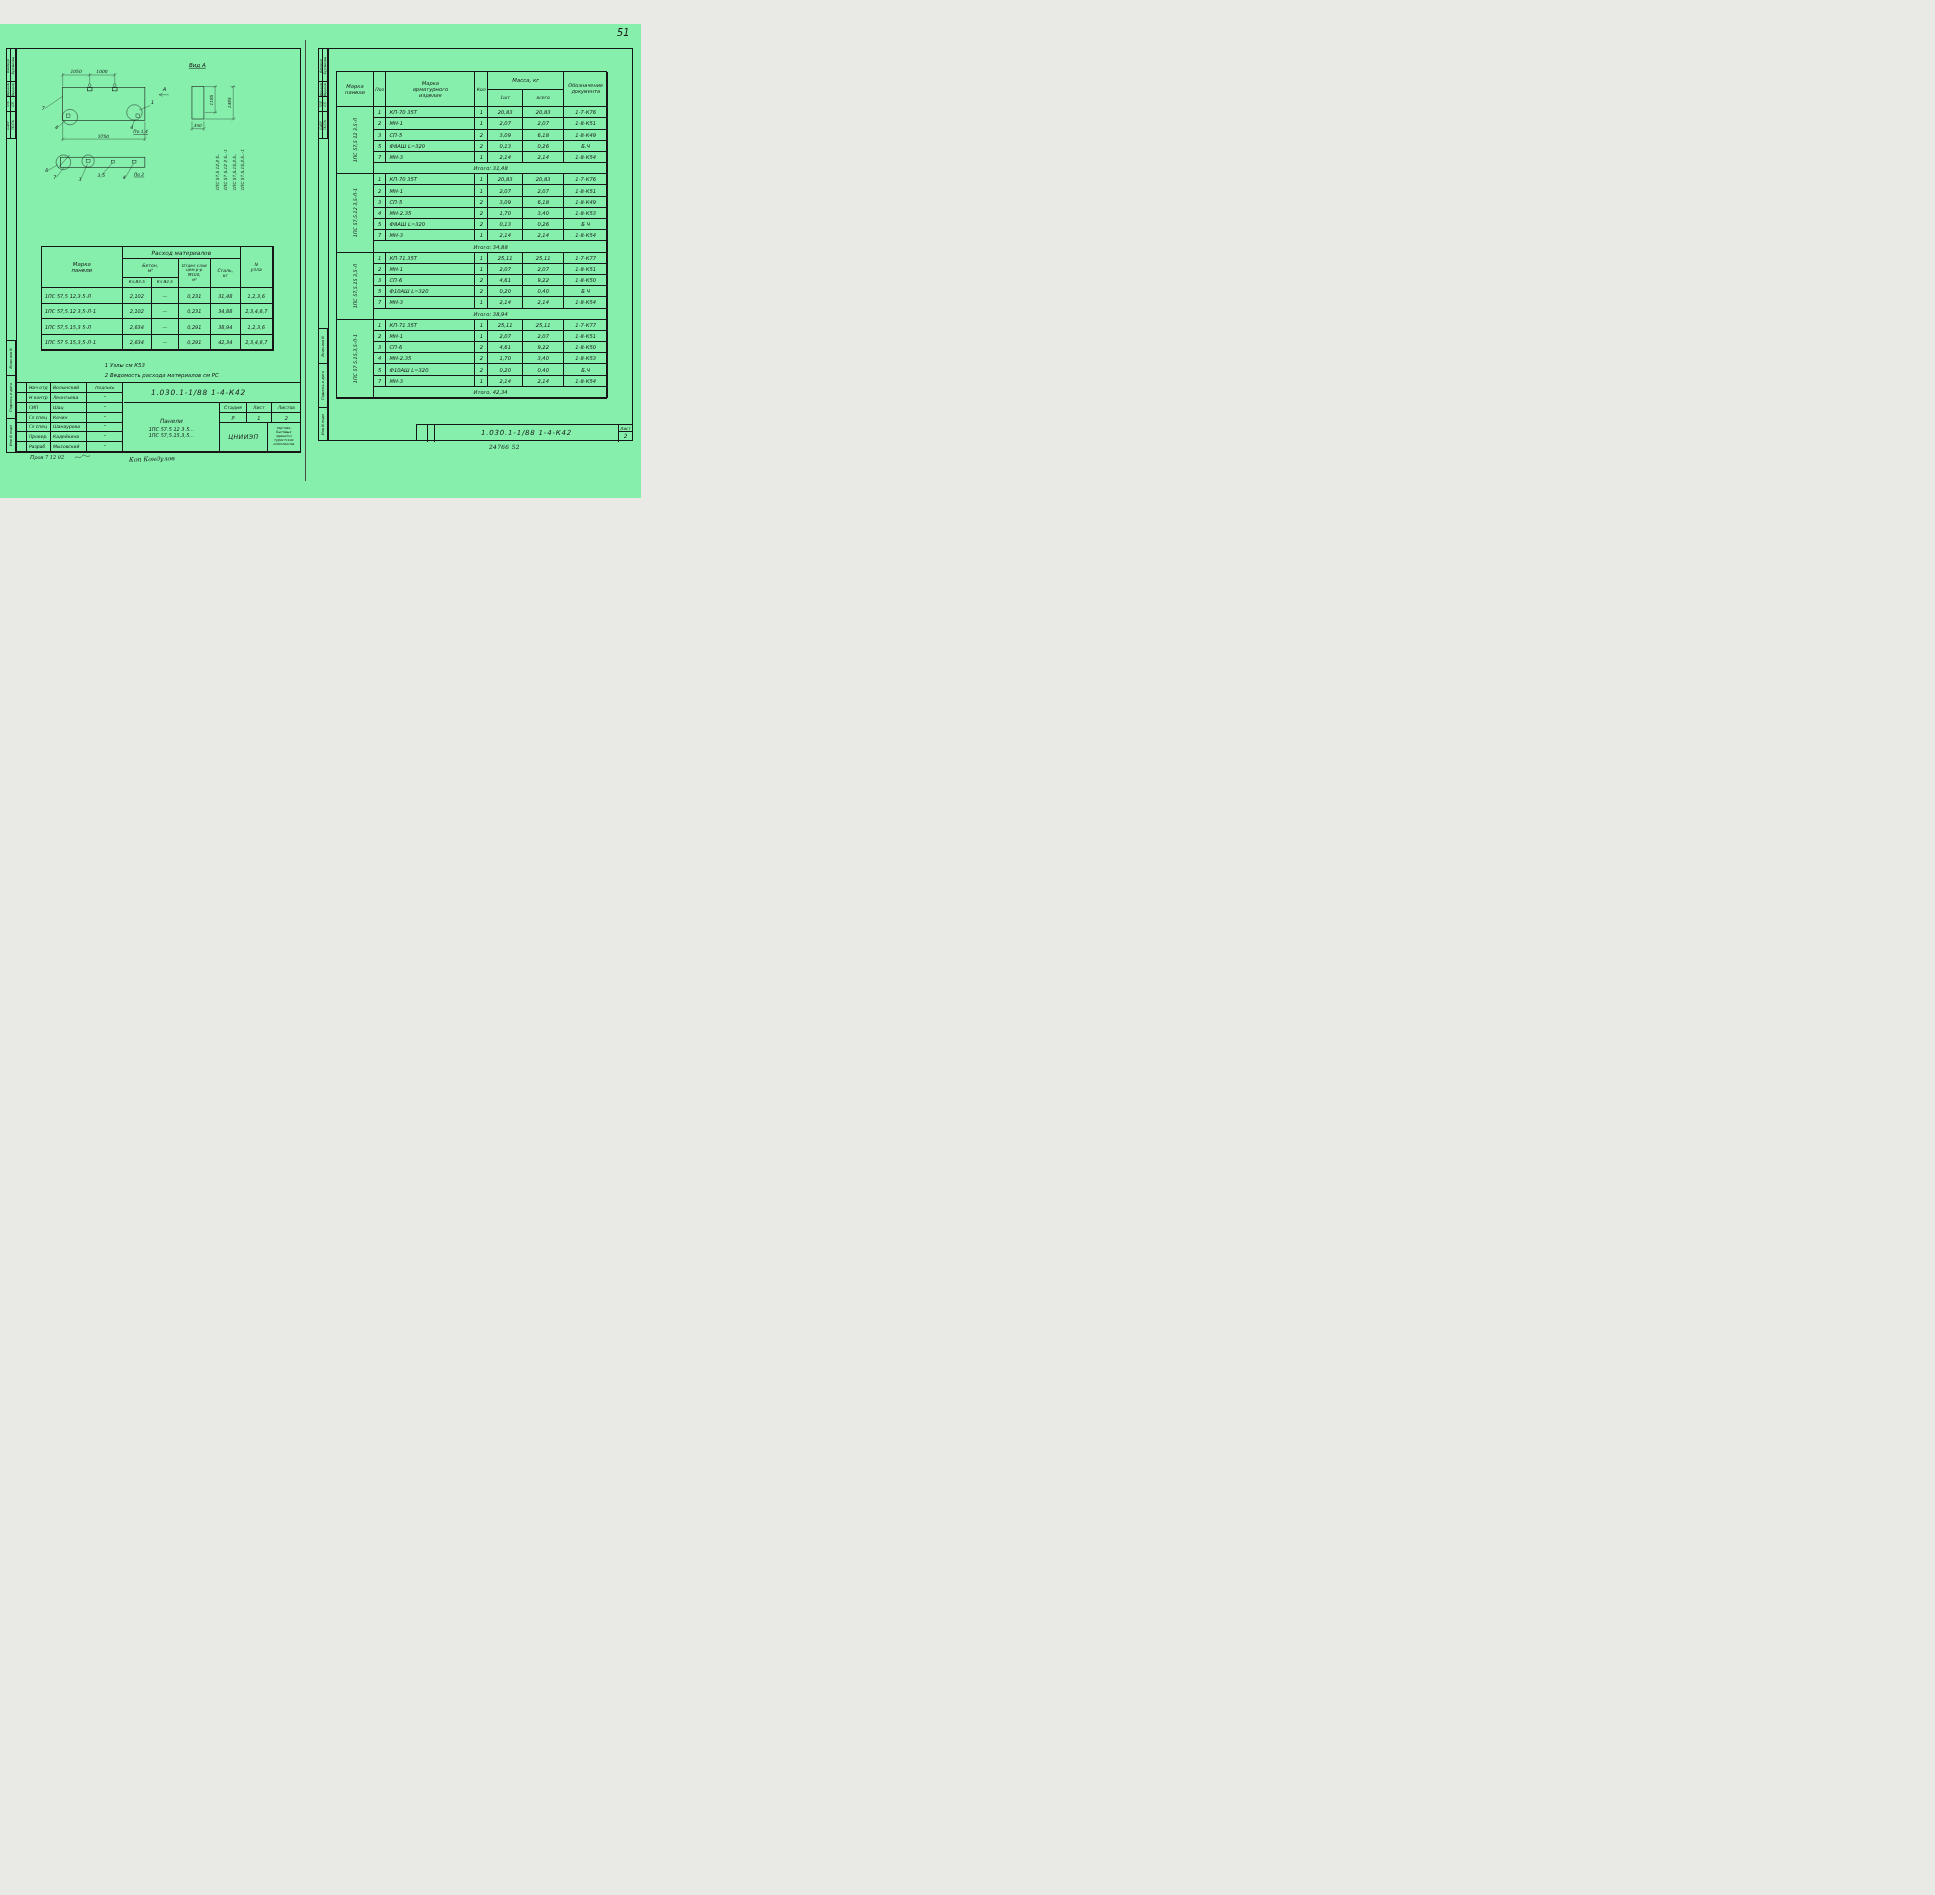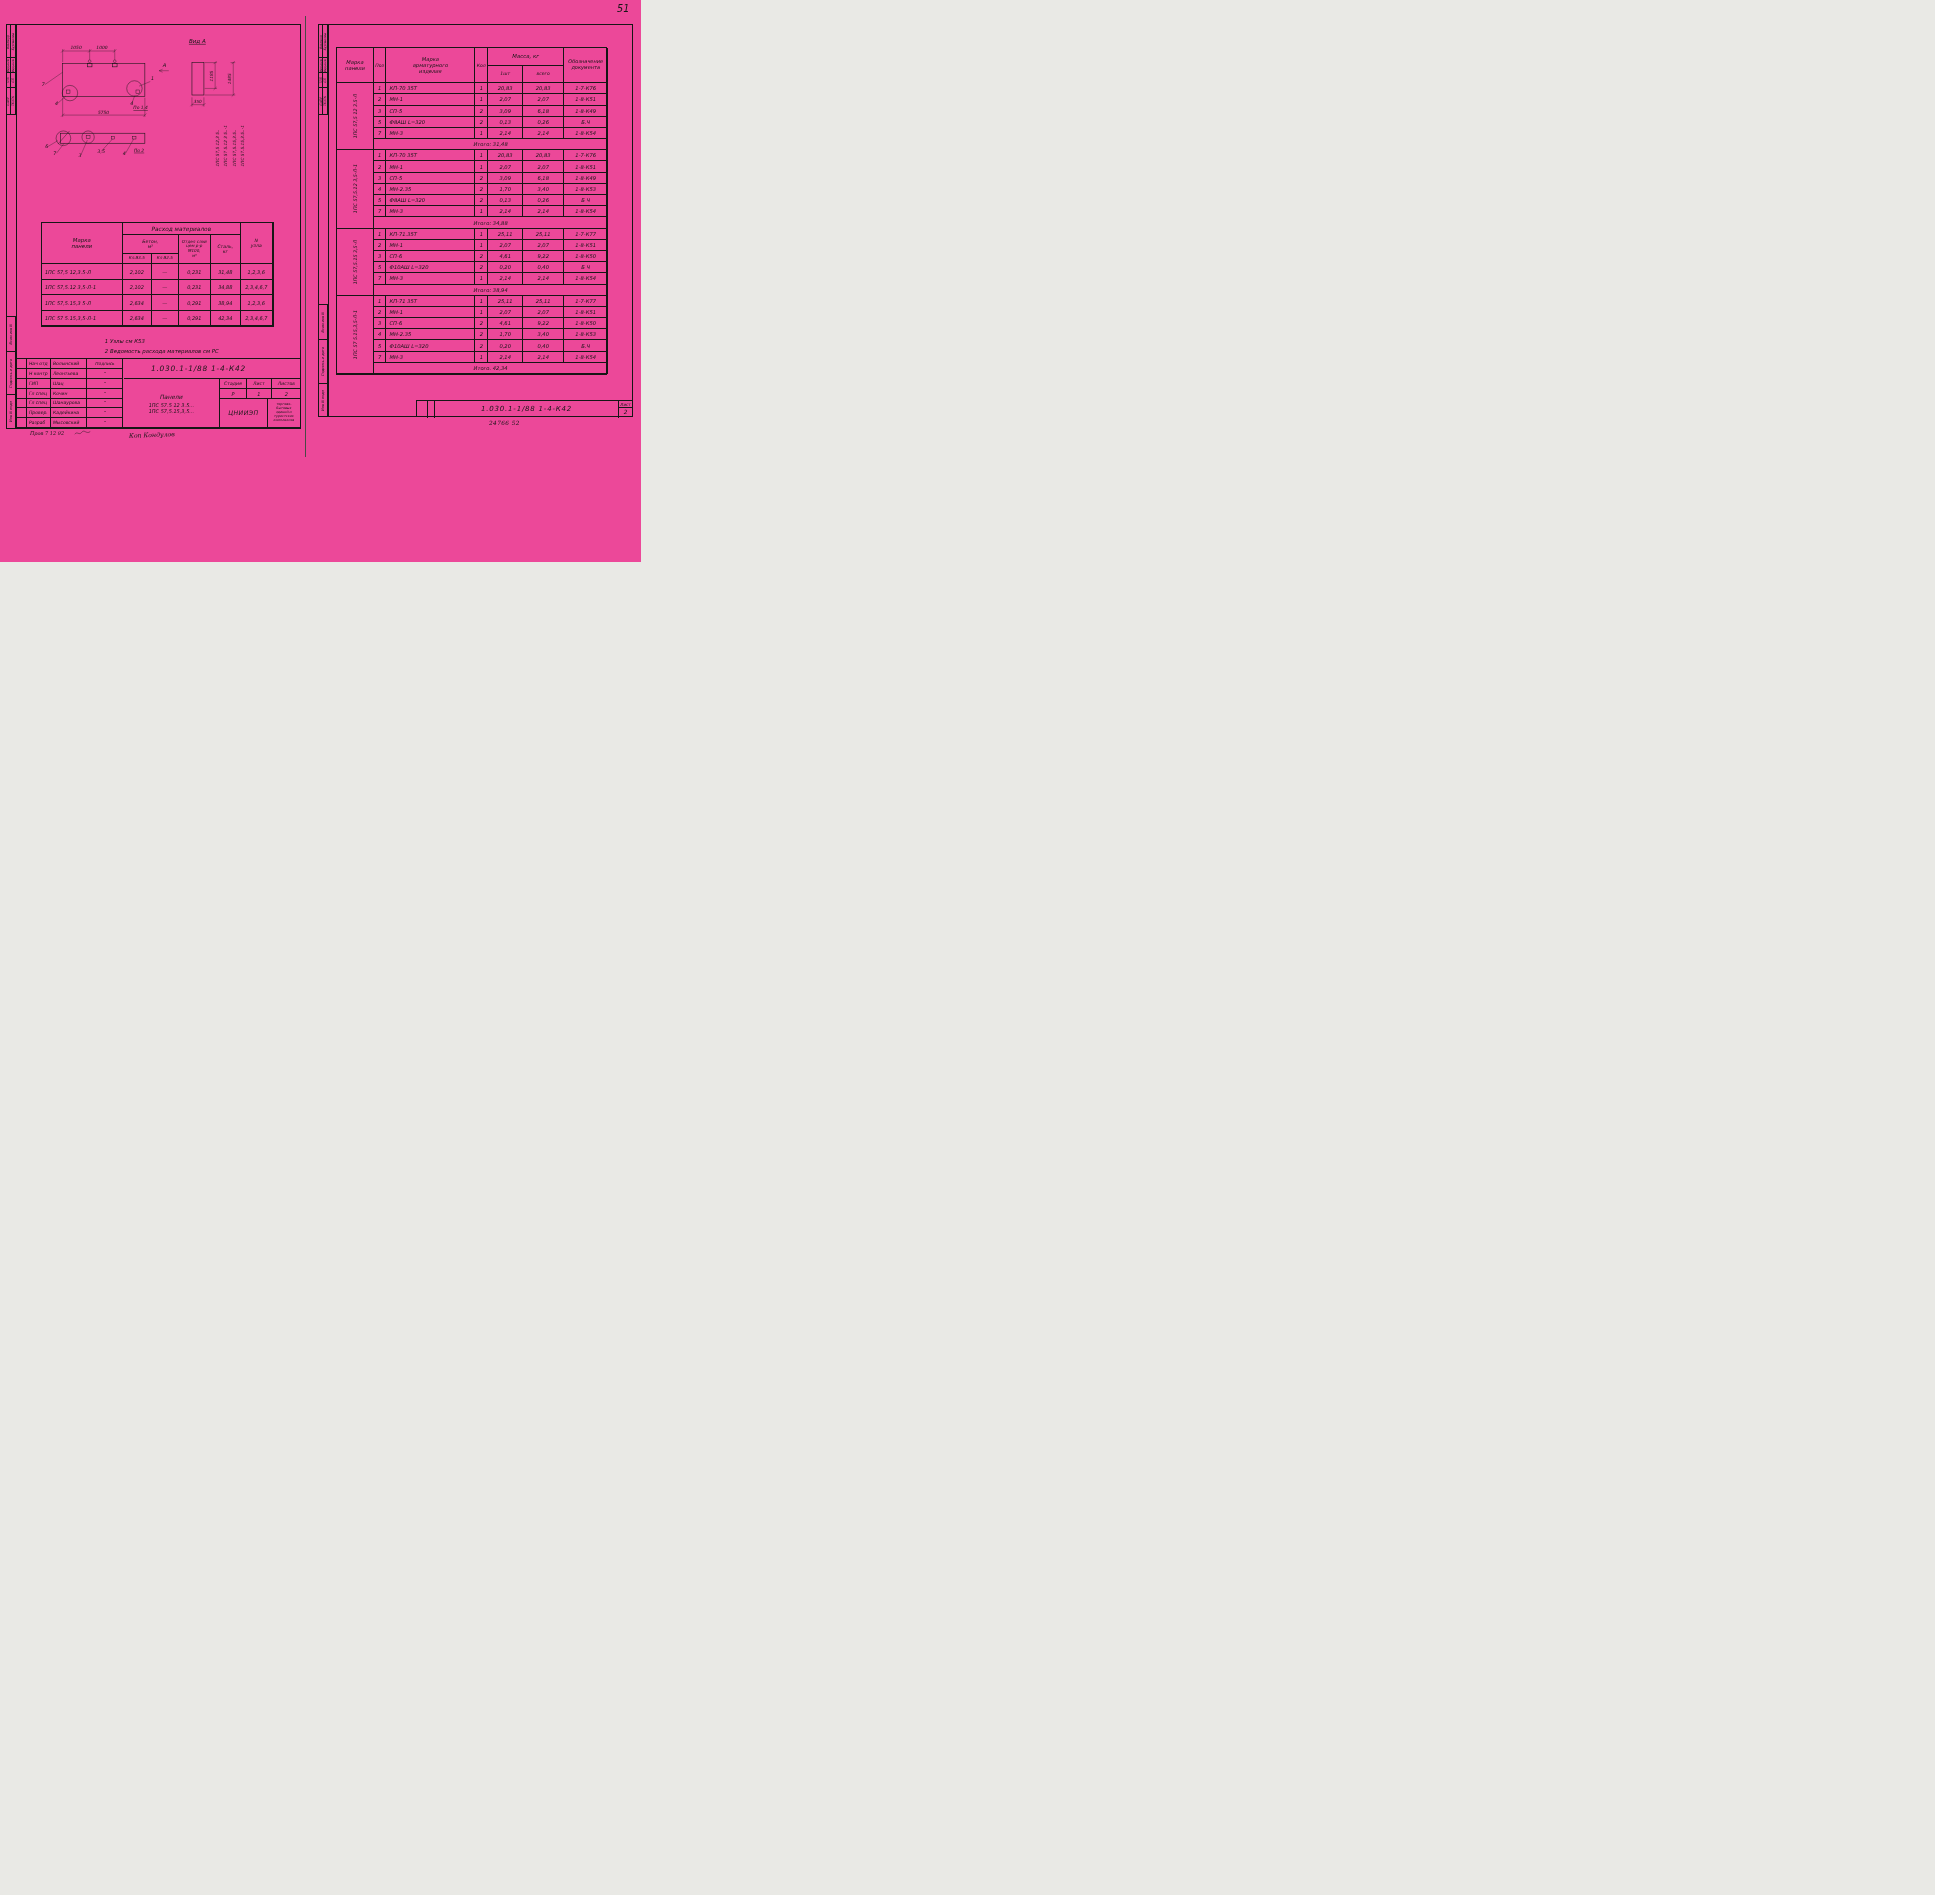--- a/index.html
+++ b/index.html
@@ -1,17 +1,17 @@
 <!DOCTYPE html>
 <html style="font-size:6.2px"><head>
 <meta charset="utf-8">
 <style>
   html,body{margin:0;padding:0;background:#e9e9e5;}
-  .canvas{position:relative;width:641px;height:562px;background:#ec4899;
-    font-family:"DejaVu Sans",sans-serif;font-style:italic;color:#161616;overflow:hidden;}
+  .canvas{position:relative;width:641px;height:474px;background:#86efac;
+    font-family:"DejaVu Sans",sans-serif;font-style:italic;color:#161616;overflow:hidden;margin-top:24px;}
   .abs{position:absolute;box-sizing:border-box;}
   .page{position:absolute;border:0.8px solid #161616;box-sizing:border-box;}
   .fold{position:absolute;background:#4a4a46;}
   
   .scell{position:absolute;border-right:0.5px solid #161616;display:flex;align-items:center;
     justify-content:center;box-sizing:border-box;overflow:hidden;}
   .bb{border-bottom:0.5px solid #161616;}
   .bt{border-top:0.5px solid #161616;}
   .vtext{writing-mode:vertical-rl;transform:rotate(180deg);white-space:nowrap;}
   

